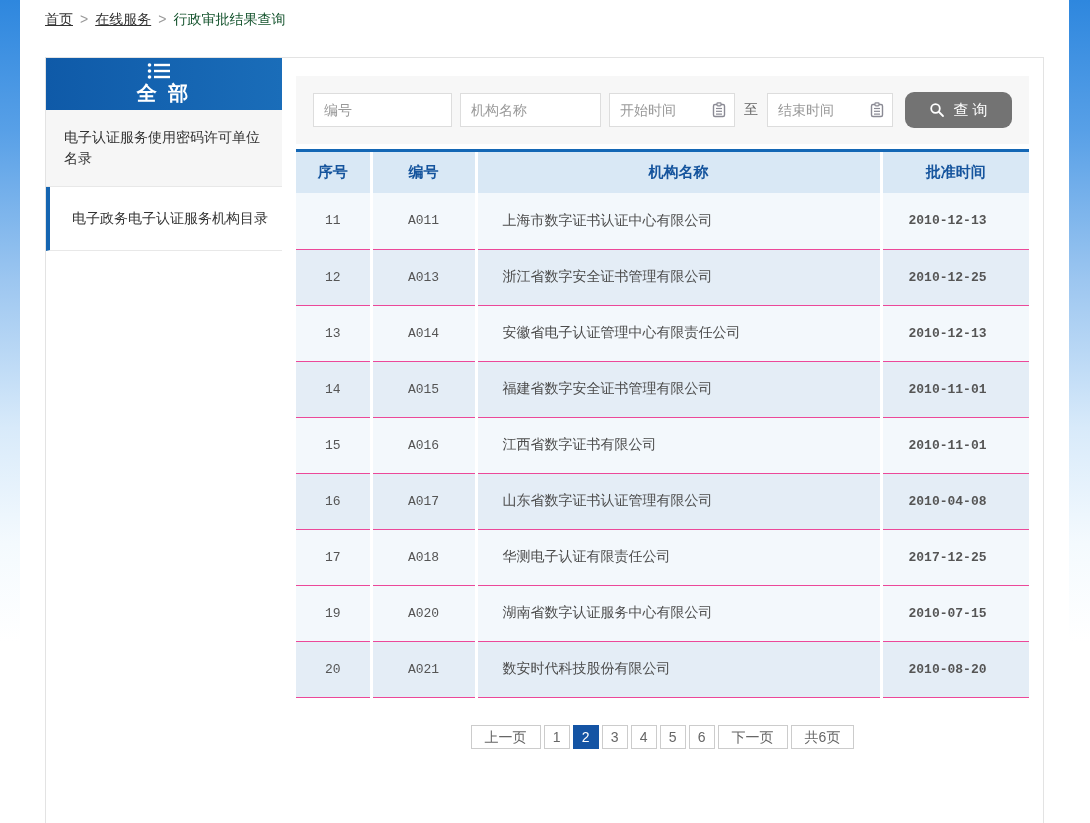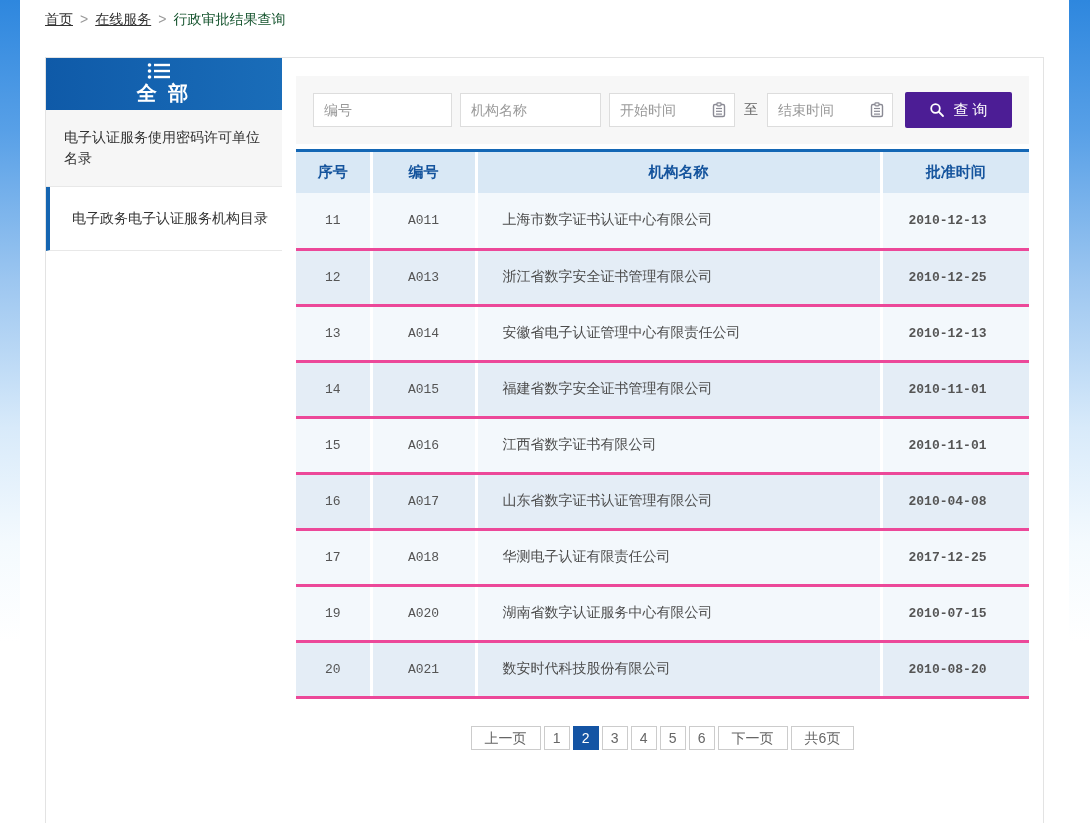--- a/index.html
+++ b/index.html
@@ -48,34 +48,34 @@
     padding:0 10px; color:#333; outline:none; font-family:"Liberation Sans",sans-serif;
   }
   .search-panel input::placeholder{ color:#999; }
   .input-code{ width:139px; }
   .input-org{ width:141px; }
   .date-wrap{ position:relative; width:126px; }
   .date-wrap input{ width:100%; padding-right:30px; }
   .date-wrap svg{ position:absolute; right:8px; top:9px; pointer-events:none; }
   .to-label{ font-size:14px; color:#666; margin:0 1px; }
   .query-btn{
-    margin-left:auto; width:107px; height:36px; background:#4c1d95; color:#fff;
-    border:none; border-radius:2px; font-size:15px; cursor:pointer;
+    margin-left:auto; width:107px; height:36px; background:#737373; color:#fff;
+    border:none; border-radius:9px; font-size:15px; cursor:pointer;
     display:flex; align-items:center; justify-content:center; gap:8px;
     font-family:"Liberation Sans",sans-serif;
   }
   
   .table-wrap{ margin-top:5px; border-top:3px solid #1467b5; }
   table{ width:100%; border-collapse:collapse; table-layout:fixed; }
   th{
     background:#d9e8f5; height:41px; color:#15549d; font-size:15px; font-weight:bold;
     text-align:center;
   }
   th + th, td + td{ border-left:3px solid #fff; }
-  td{ height:56px; border-bottom:3px solid #ec4899; font-size:14px; color:#4c4c4c; }
+  td{ height:56px; border-bottom:1px solid #ec4899; font-size:14px; color:#4c4c4c; }
   tr.odd td{ background:#f3f8fc; }
   tr.even td{ background:#e4edf6; }
   td.c-index, td.c-code{ text-align:center; }
   td.c-index, td.c-code, td.c-date{
     font-family:"Liberation Mono", monospace; font-size:13px; color:#555;
   }
   td.c-name{ padding-left:25px; }
   td.c-date{ padding-left:26px;font-weight:bold; }
   
   .pagination{ margin-top:27px; display:flex; justify-content:center; gap:3px; padding-bottom:2px; }

